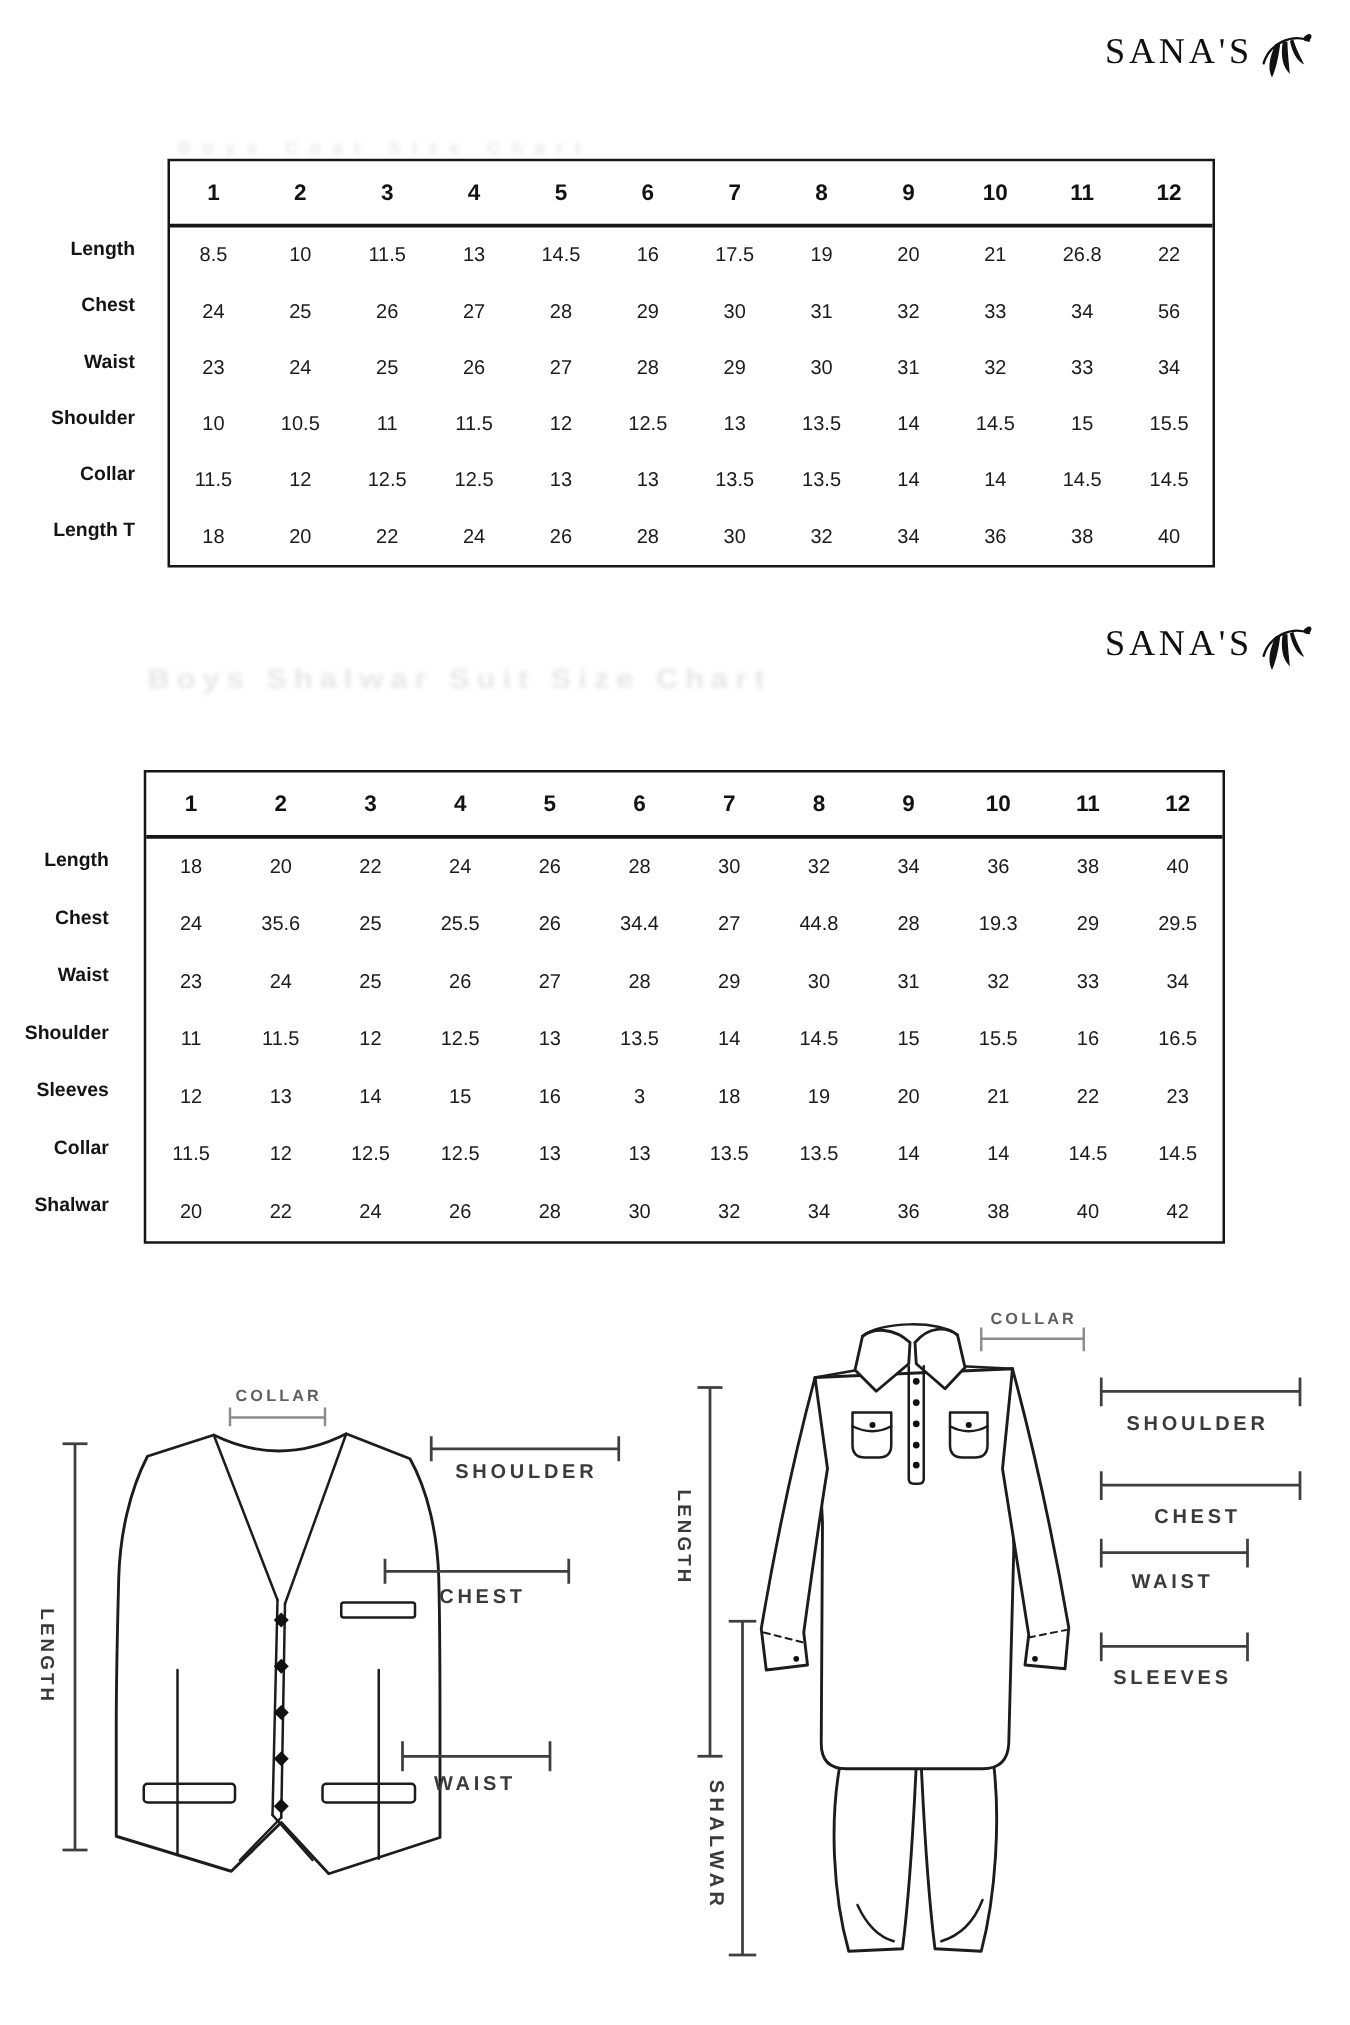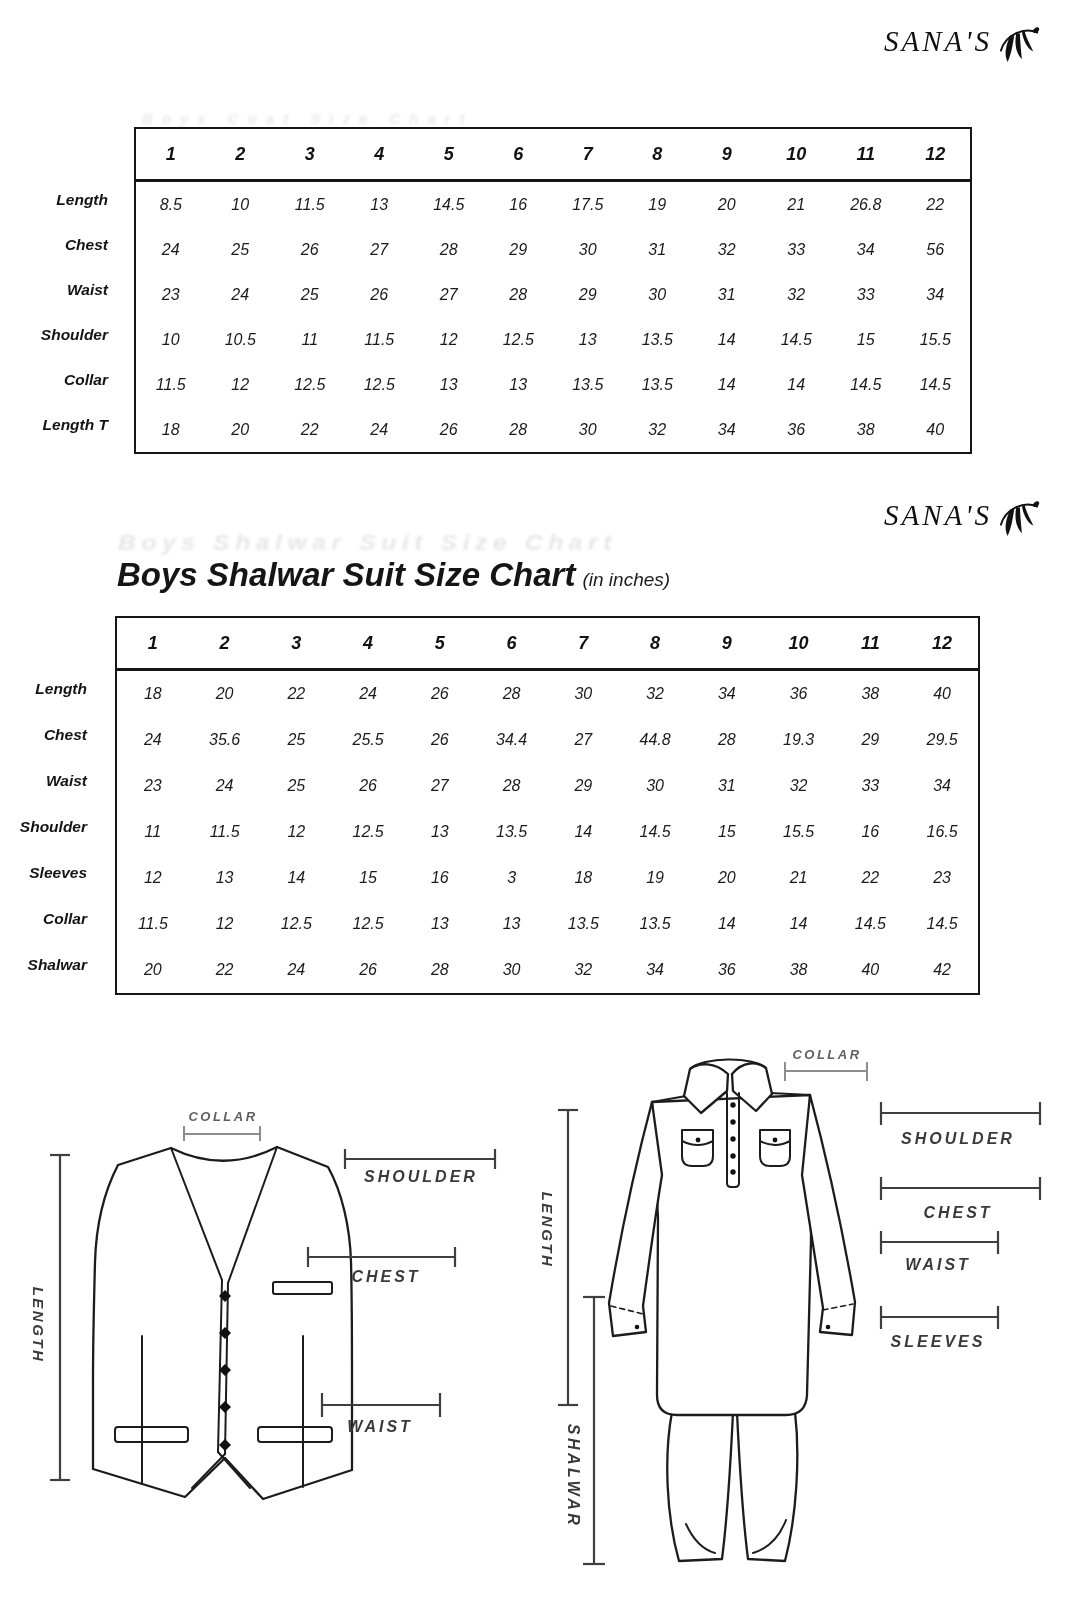--- a/index.html
+++ b/index.html
@@ -1,18 +1,18 @@
 <!DOCTYPE html>
 <html><head>
 <meta charset="utf-8">
 <style>
   html,body { margin:0; padding:0; background:#ffffff; }
   .page {
     position:relative; width:1080px; height:1588px; background:#ffffff;
-    font-family:"Liberation Sans", sans-serif; overflow:hidden; color:#1b1b1b;font-style:italic;
+    font-family:"Liberation Sans", sans-serif; overflow:hidden; color:#1b1b1b;
   }
 
   
   .logo { position:absolute; display:flex; align-items:flex-start; gap:5px; }
   .logo-text {
     font-family:"Liberation Serif", serif; font-size:29px; letter-spacing:3px;
     color:#101010; line-height:34px; white-space:nowrap;
   }
   .logo-swirl { width:46px; height:42px; margin-top:-2px; }
   #logo-coat { left:884px; top:24px; }
@@ -95,23 +95,20 @@
       <path d="M42,11 C46,8 44,3 39,7 C36,9 38,13 42,11 Z" fill="#111"></path>
       <path d="M14,14 C9,25 7,34 11,42 C15,33 17,21 18,13 Z" fill="#111"></path>
       <path d="M20,12 C18,24 20,33 26,39 C25,29 24,19 24,12 Z" fill="#111"></path>
       <path d="M26,11 C28,21 32,28 38,31 C34,23 30,15 29,10 Z" fill="#111"></path>
     </svg>
   </div>
 
   <div class="ghost" id="ghost-top">Boys Coat Size Chart</div>
   <div class="ghost" id="ghost-shalwar">Boys Shalwar Suit Size Chart</div>
 
-  <div class="chart-title" id="shalwar-title">
-    <span>Boys Shalwar Suit Size Chart</span><span class="unit-note">(in inches)</span>
-  </div>
 
   <div class="table-block" id="coat-block">
     <div class="row-labels">
         <div class="row-label">Length</div>
         <div class="row-label">Chest</div>
         <div class="row-label">Waist</div>
         <div class="row-label">Shoulder</div>
         <div class="row-label">Collar</div>
         <div class="row-label">Length T</div>
       </div>

